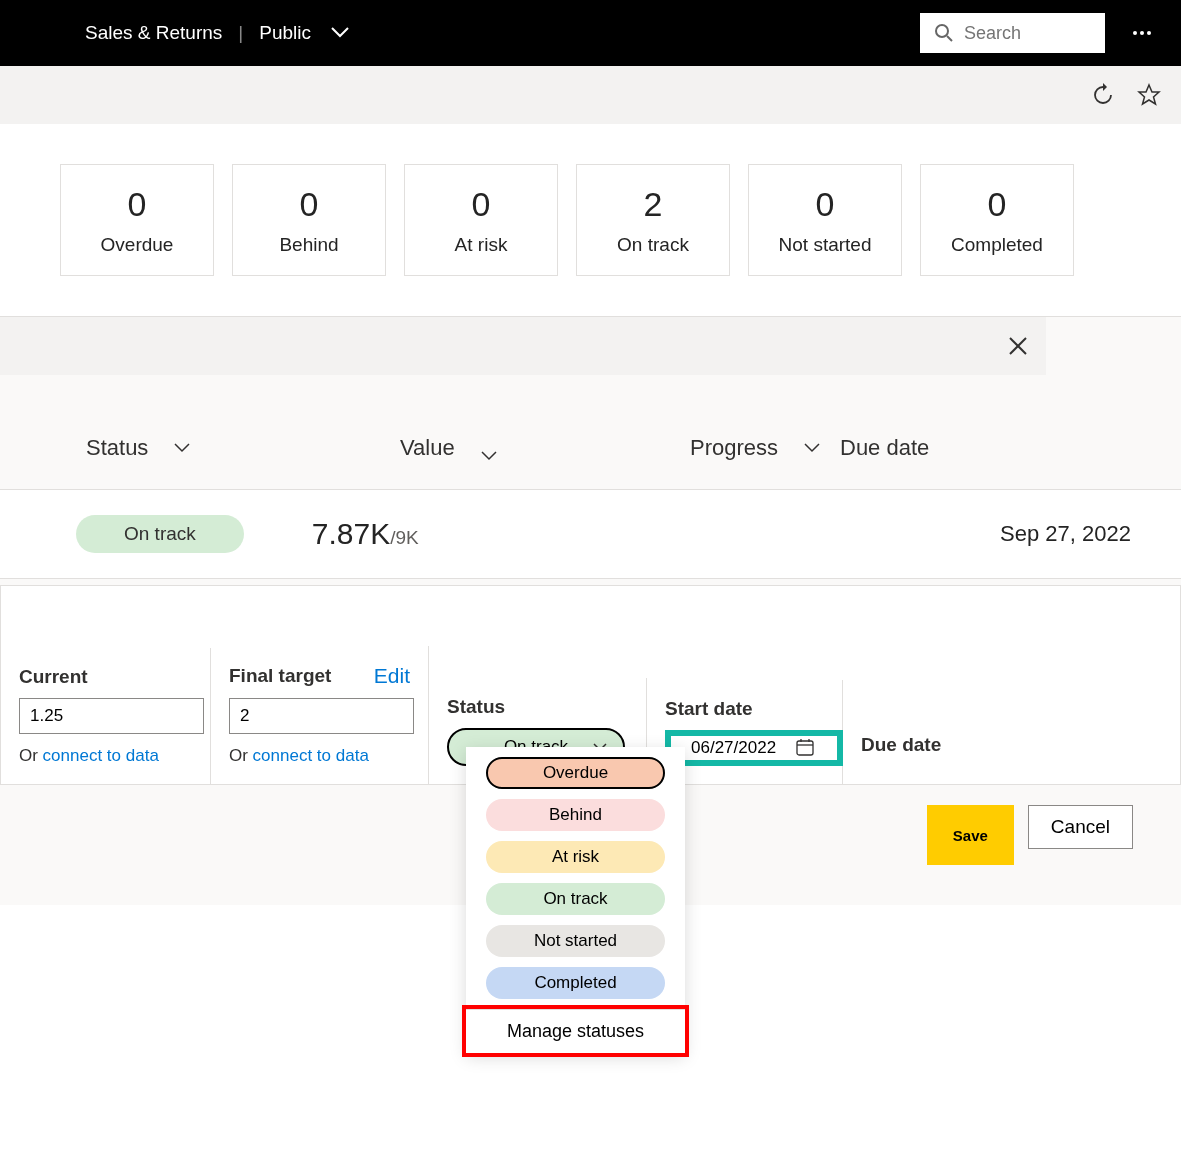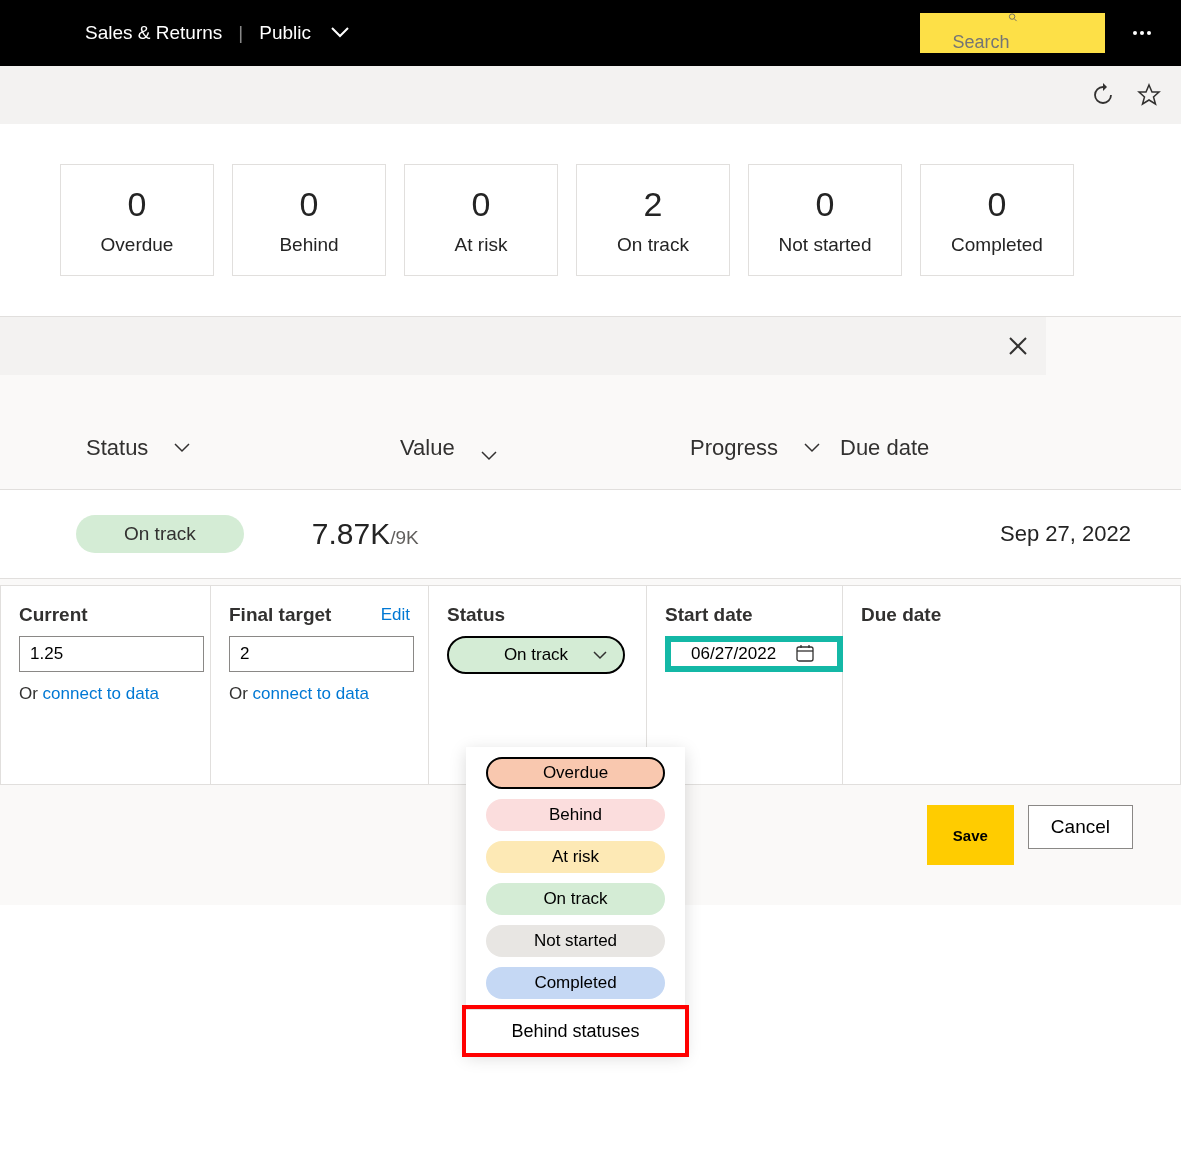--- a/index.html
+++ b/index.html
@@ -18,28 +18,27 @@
       display: flex;
       align-items: center;
       gap: 16px;
       margin-left: 65px;
     }
     .breadcrumb-text { font-size: 19px; }
     .breadcrumb-sep { color: #888; font-size: 19px; }
     .chevron-down-white { margin-left: 4px; }
     .spacer { flex: 1; }
     .search-box {
-      background: #fde047;
+      background: #ffffff;
       height: 40px;
       width: 185px;
       display: flex;
       align-items: center;
       padding: 0 14px;
       gap: 10px;
-      flex-direction: column;
     }
     .search-input {
       background: transparent;
       border: none;
       outline: none;
       font-size: 18px;
       color: #666;
       width: 120px;
     }
     .more-dots { margin-left: 28px; margin-right: 10px; display: flex; gap: 3px; }
@@ -122,31 +121,32 @@
     .value-cell .target { font-size: 19px; color: #605e5c; }
     .due-cell { margin-left: auto; margin-right: 50px; font-size: 22px; color: #242424; }
     
     
     .edit-form {
       background: #fff;
       border: 1px solid #e1dfdd;
       display: flex;
       margin-top: 6px;
       height: 200px;
+      align-items: flex-end;
     }
     .form-col {
       border-right: 1px solid #e1dfdd;
       padding: 18px 18px;
       display: flex;
       flex-direction: column;
     }
     .form-col:last-child { border-right: none; }
     .col-label-row { display: flex; justify-content: space-between; align-items: center; margin-bottom: 10px; }
     .col-label { font-size: 19px; color: #323130; font-weight: 600; }
-    .edit-link { color: #0078d4; font-size: 17px; cursor: pointer; }
+    .edit-link { color: #0078d4; font-size: 21px; cursor: pointer; }
     .text-input {
       border: 1px solid #8a8886;
       height: 36px;
       padding: 0 10px;
       font-size: 17px;
       width: 185px;
     }
     .or-text { font-size: 17px; color: #323130; margin-top: 12px; }
     .or-text a { color: #0078d4; text-decoration: none; }
     .date-input-wrap { position: relative; }
@@ -391,14 +391,14 @@
   </div>
 </div>
 
 <div class="status-dropdown">
   <div class="dd-option dd-overdue">Overdue</div>
   <div class="dd-option dd-behind">Behind</div>
   <div class="dd-option dd-atrisk">At risk</div>
   <div class="dd-option dd-ontrack">On track</div>
   <div class="dd-option dd-notstarted">Not started</div>
   <div class="dd-option dd-completed">Completed</div>
-  <div class="dd-manage">Behind statuses</div>
+  <div class="dd-manage">Manage statuses</div>
 </div>
 
 </body></html>

